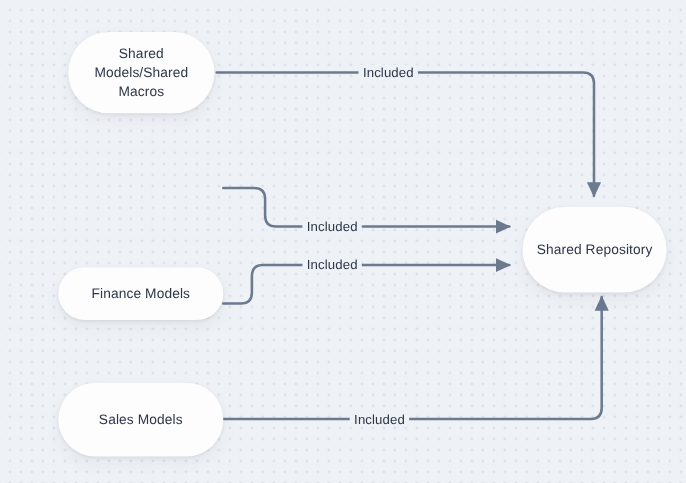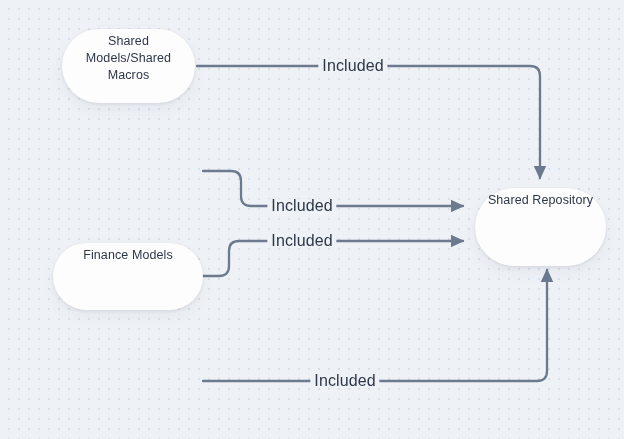--- a/index.html
+++ b/index.html
@@ -24,34 +24,35 @@
     top: 0;
     width: 624px;
     height: 439px;
   }
   .node {
     position: absolute;
     background: #fdfdfe;
     border-radius: 999px;
     box-shadow: 0 1px 3px rgba(60,72,88,0.10), 0 6px 14px rgba(60,72,88,0.06);
     display: flex;
+    align-items: center;
     justify-content: center;
     text-align: center;
     color: #2d3748;
     font-size: 12.5px;
     line-height: 17px;
     letter-spacing: 0.1px;
     box-sizing: border-box;
     padding: 4px 10px;
     z-index: 2;
   }
   .edge-label {
     position: absolute;
     color: #2d3748;
-    font-size: 16px;
+    font-size: 12px;
     line-height: 14px;
     letter-spacing: 0.1px;
     background: #eef1f5;
     padding: 0 4px;
     white-space: nowrap;
     z-index: 3;
     transform: translate(-50%, -50%);
   }
 </style>
 </head>
@@ -75,24 +76,27 @@
 
       <path d="M203,381 L537,381 Q547,381 547,371 L547,270" marker-end="url(#arrow)"></path>
     </g>
   </svg>
 
   <div class="node" style="left:62px; top:29px; width:133px; height:74px;">
     <span>Shared Models/Shared Macros</span>
   </div>
 
 
-  <div class="node" style="left:53px; top:243px; width:150px; height:67px;">
+  <div class="node" style="left:53px; top:243px; width:150px; height:48px;">
     <span>Finance Models</span>
   </div>
 
+  <div class="node" style="left:53px; top:348px; width:150px; height:67px;">
+    <span>Sales Models</span>
+  </div>
 
   <div class="node" style="left:475px; top:188px; width:131px; height:78px;">
     <span>Shared Repository</span>
   </div>
 
   <div class="edge-label" style="left:353px; top:66px;">Included</div>
 
   <div class="edge-label" style="left:302px; top:206px;">Included</div>
 
   <div class="edge-label" style="left:302px; top:241px;">Included</div>

